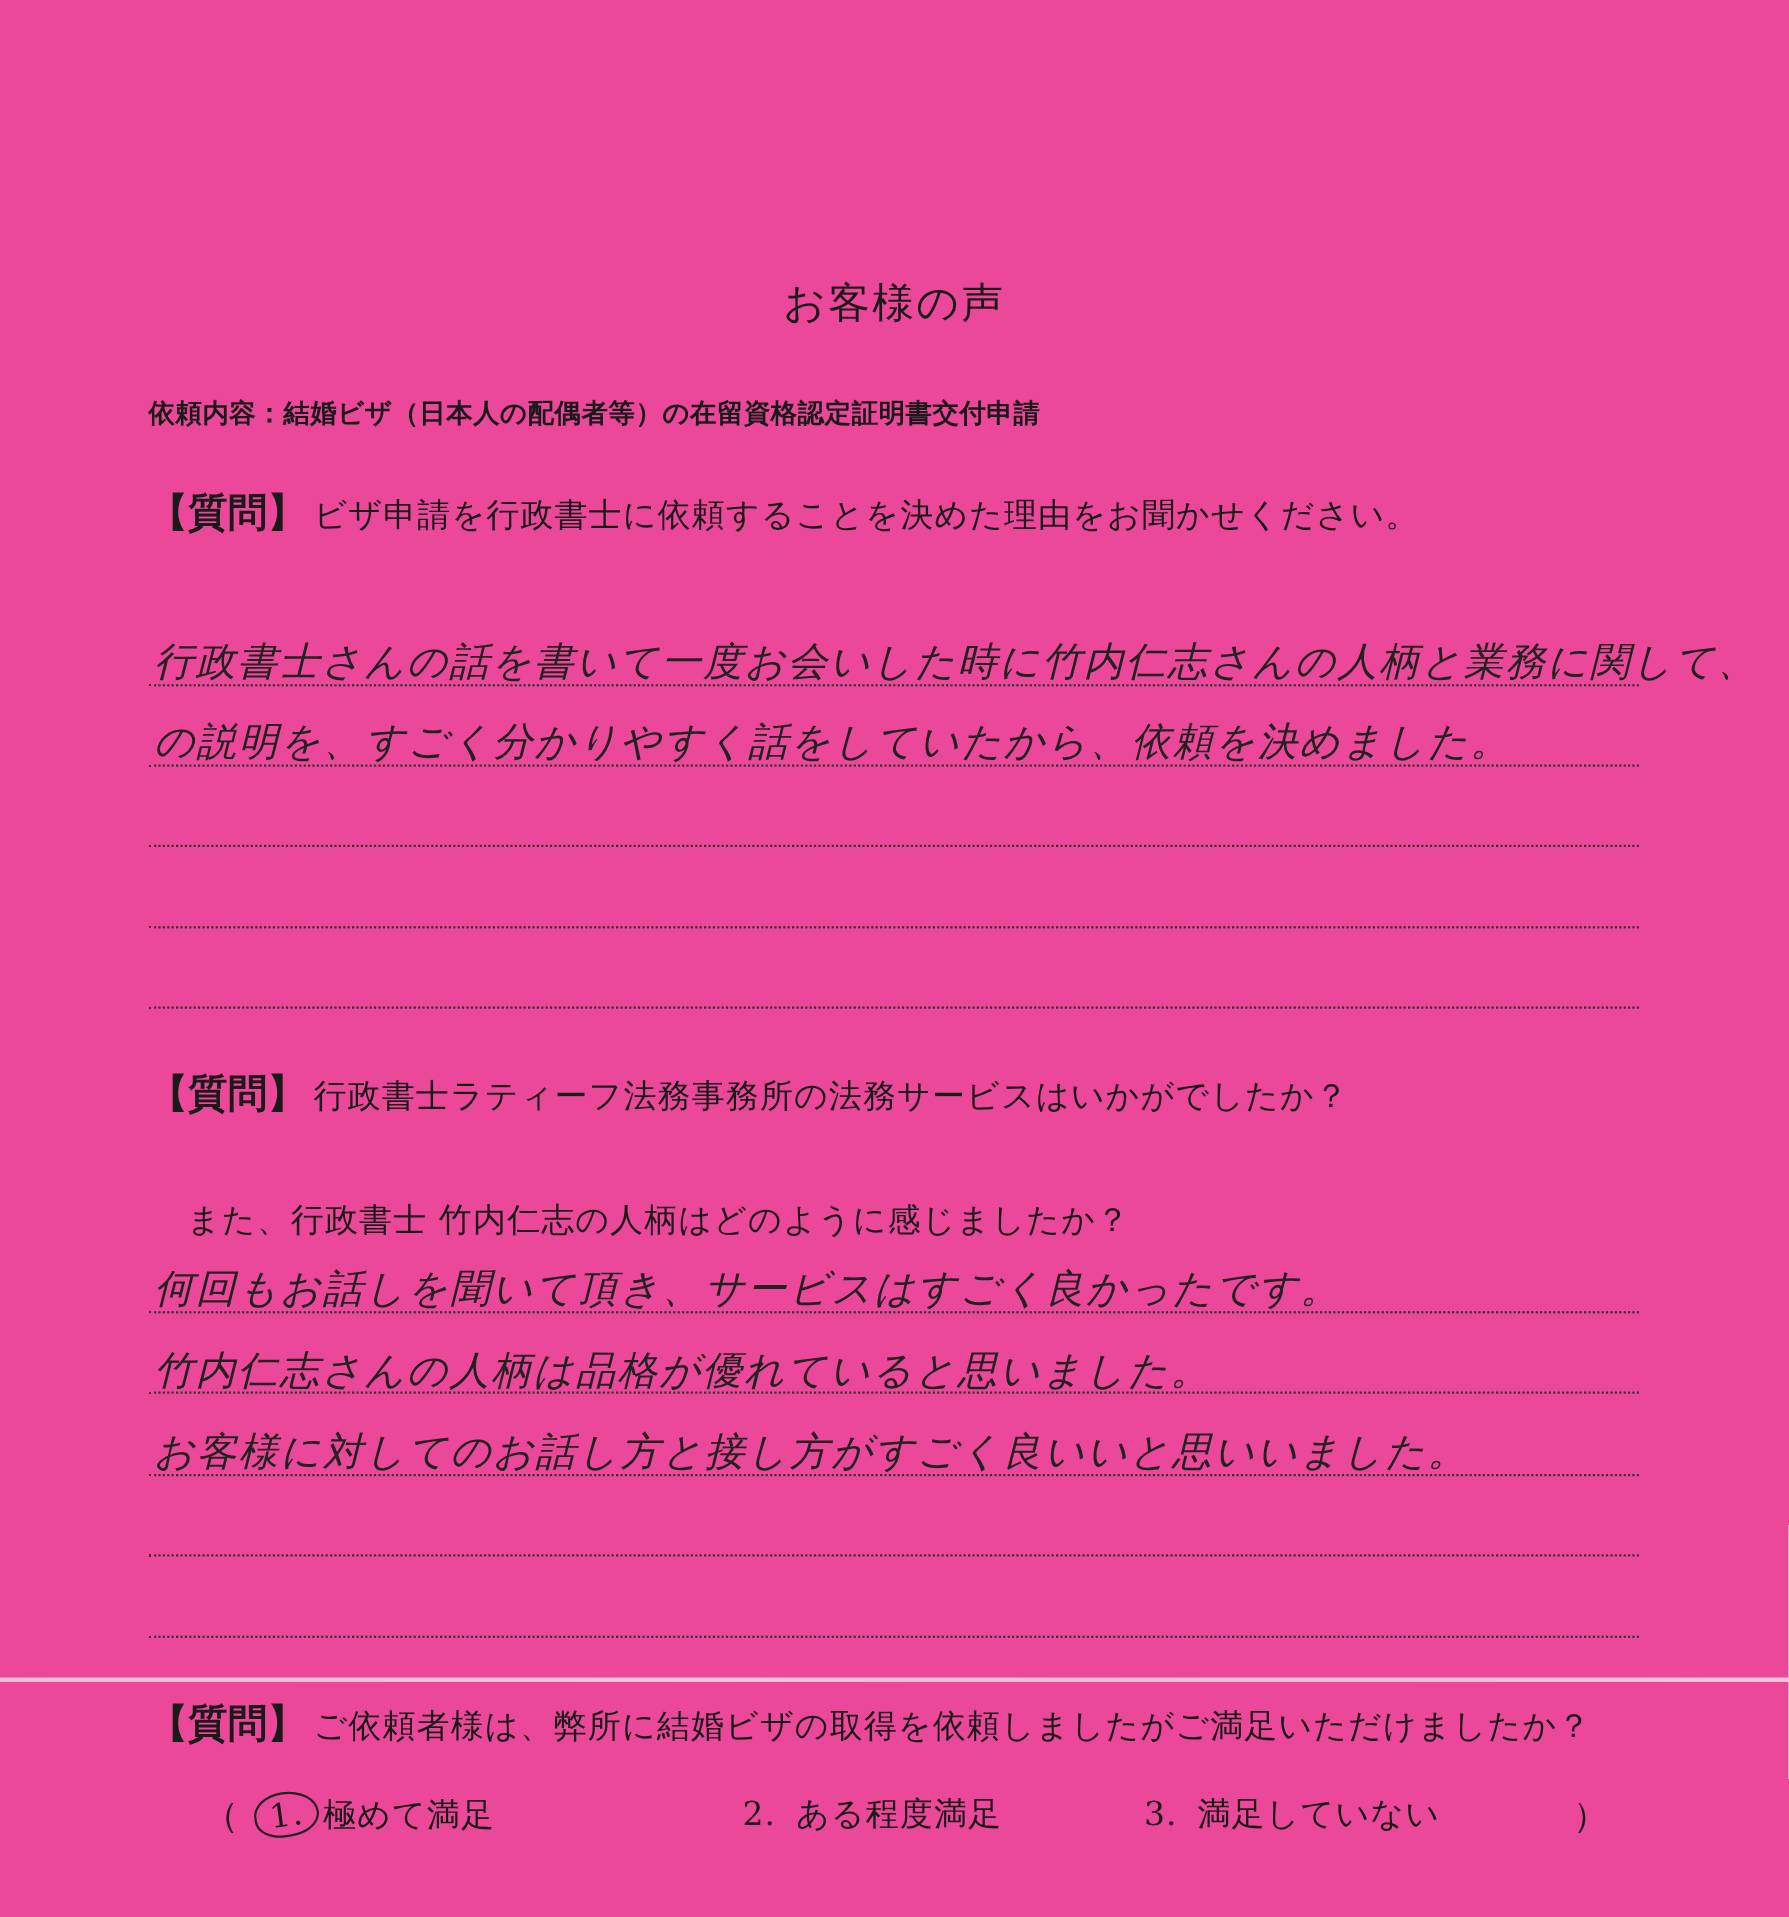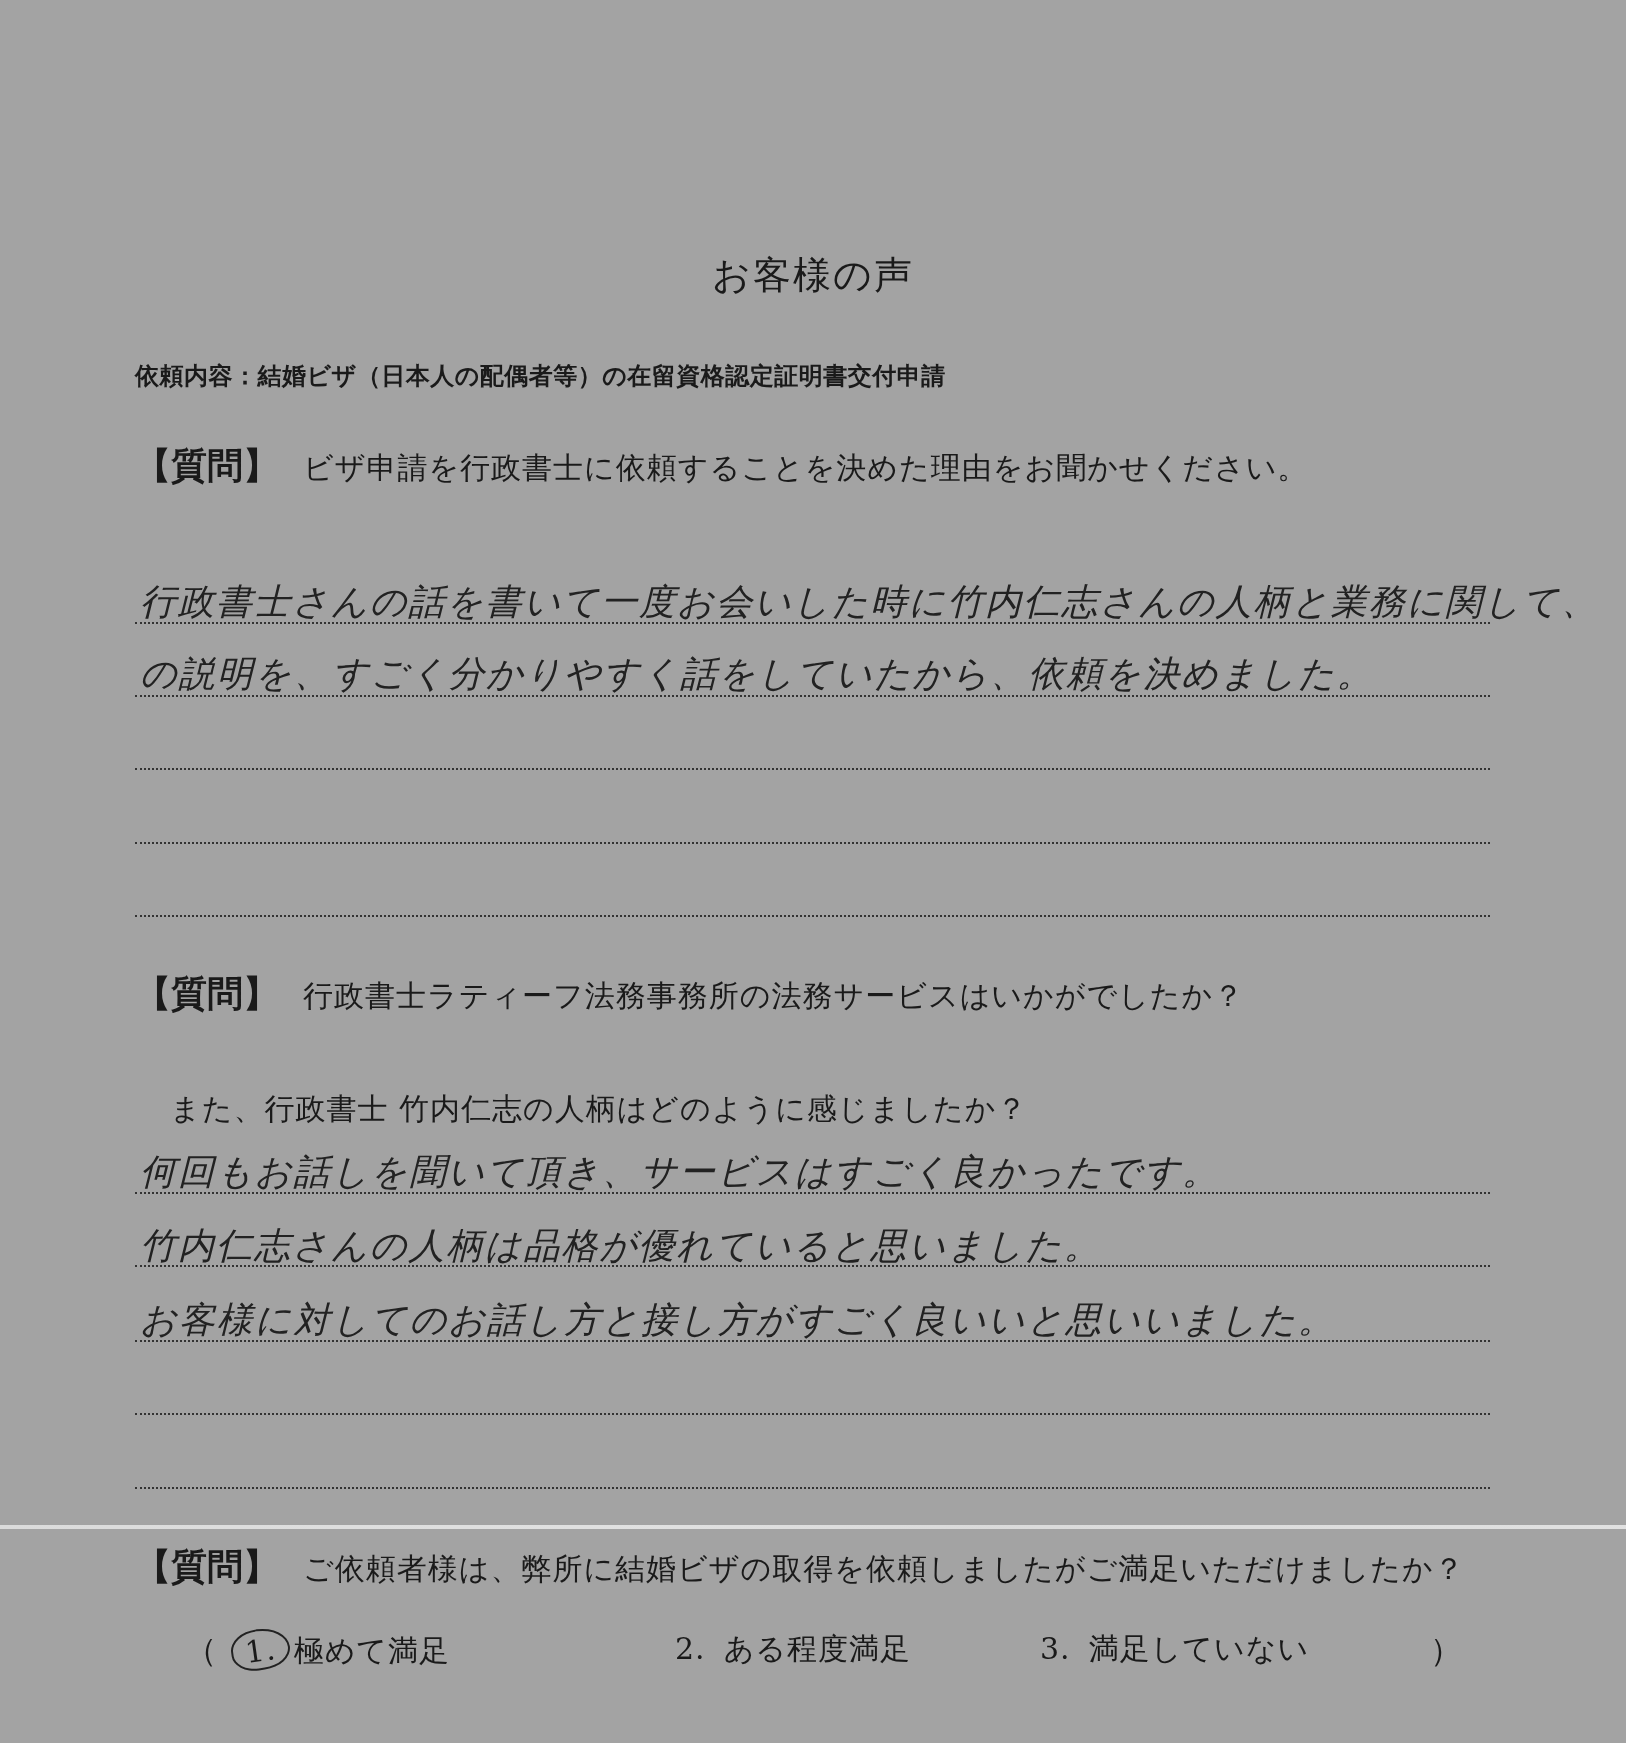--- a/index.html
+++ b/index.html
@@ -13,21 +13,21 @@
       position: relative;
       overflow: hidden;
       color: #1a1a1a;
       font-family: "DejaVu Sans", "Liberation Sans", sans-serif;
     }
     .page {
       position: absolute;
       left: 0; top: 0;
       width: 1626px;
       height: 1743px;
-      background: #a3a3a3;
+      background: #ec4899;
     }
     .title {
       position: absolute;
       left: 0;
       width: 1626px;
       top: 250px;
       text-align: center;
       font-size: 38px;
       letter-spacing: 2px;
       font-family: "DejaVu Sans", sans-serif;
@@ -45,21 +45,21 @@
       position: absolute;
       left: 135px;
       font-size: 30px;
       font-family: "DejaVu Serif", serif;
       white-space: nowrap;
     }
     .question .q-label {
       font-weight: bold;
       font-family: Liberation Sans, sans-serif;
       font-size: 36px;
-      margin-right: 24px;
+      margin-right: 6px;
     }
     .question .q-text {
       letter-spacing: 1px;
     }
     .sub-question {
       position: absolute;
       left: 170px;
       font-size: 30px;
       font-family: "DejaVu Serif", serif;
       letter-spacing: 1px;

